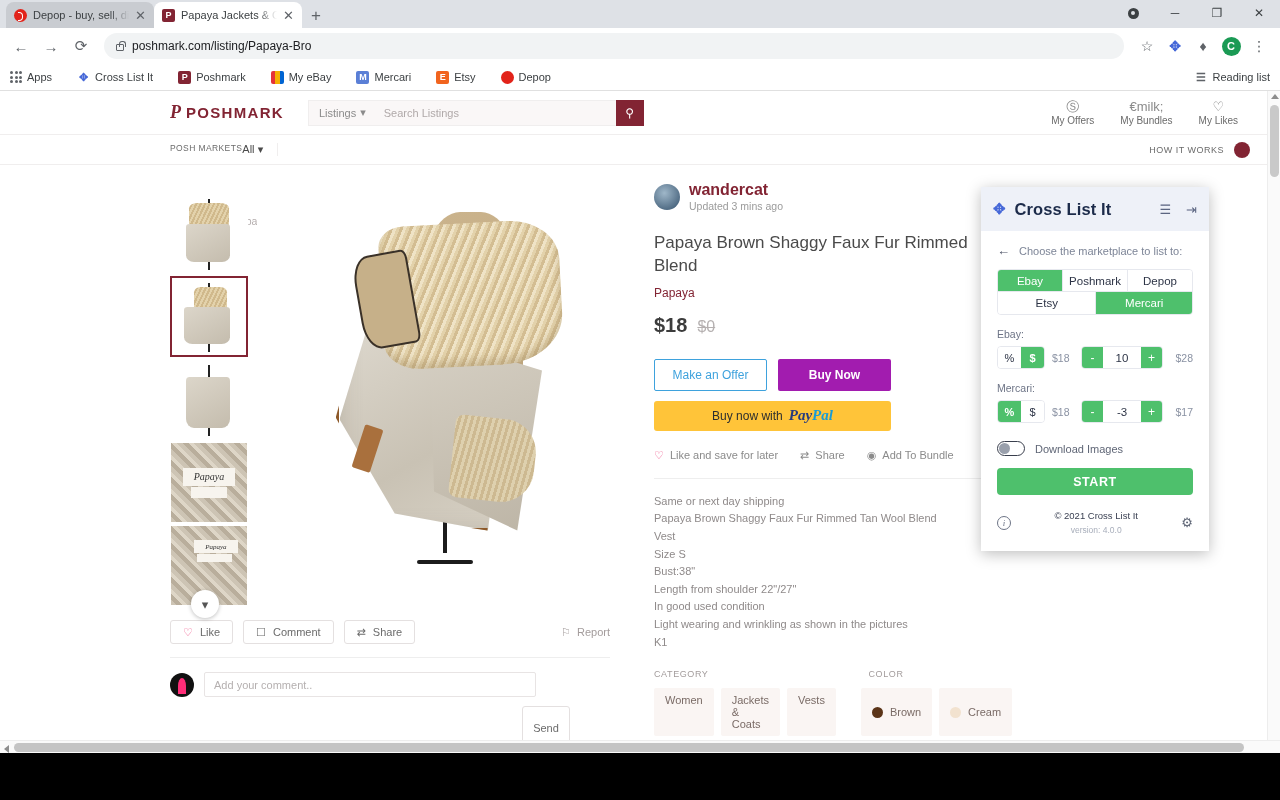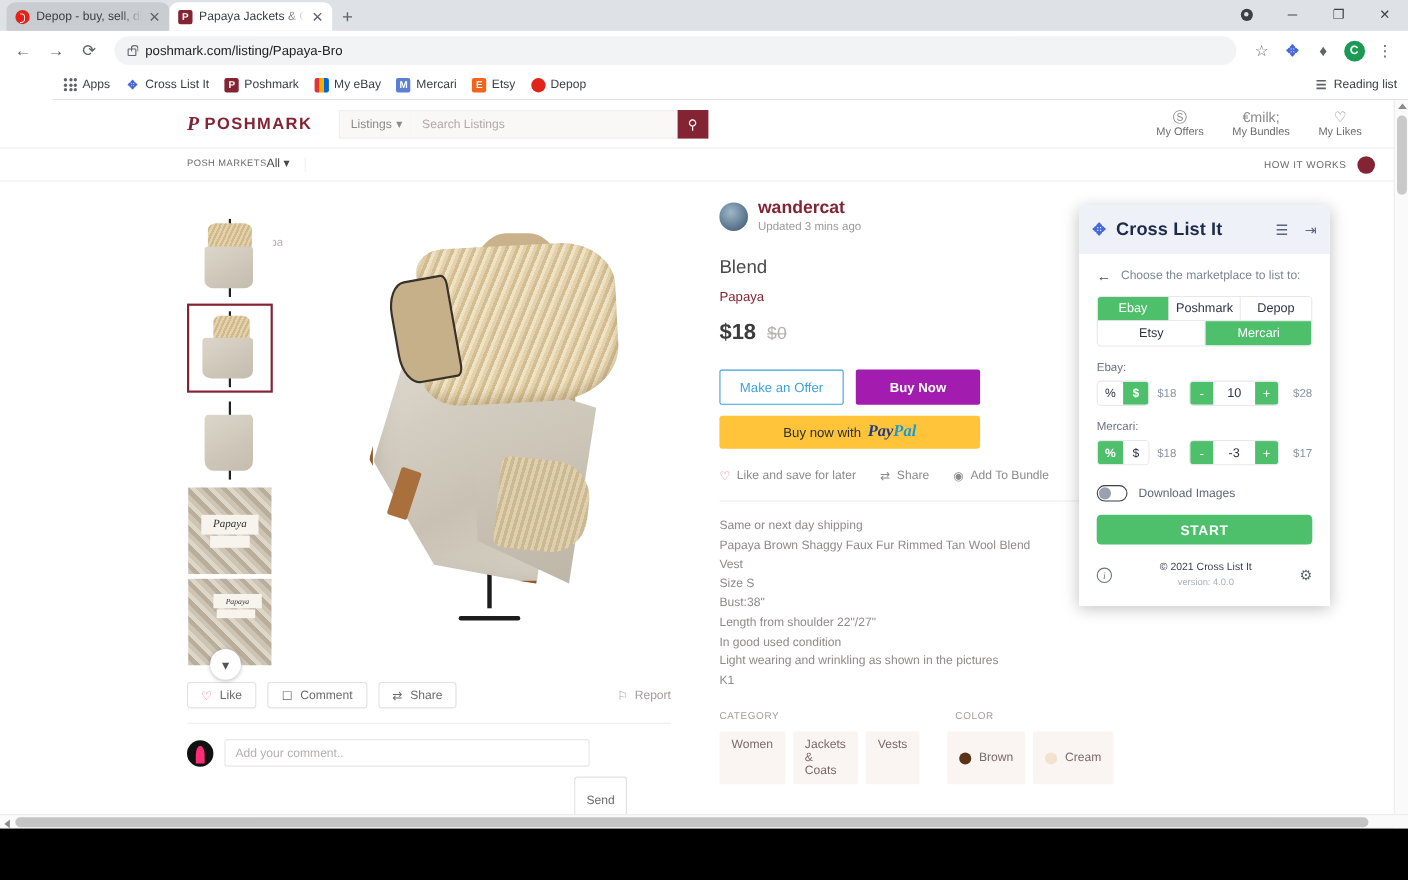--- a/index.html
+++ b/index.html
@@ -68,22 +68,22 @@
   .tb-right .navicon { font-size:14px; }
   .ext-icon-x { color:#4668d8; font-size:14px; font-weight:bold; }
   .avatar-c {
     width:19px;height:19px;border-radius:50%;background:#1a9a54;color:#fff;
     font-size:11px;display:flex;align-items:center;justify-content:center;font-weight:bold;
   }
 
   
   .bookmarks {
     height: 27px; background: #fff; display: flex; align-items: center;
-    padding: 0 10px; gap: 14px; font-size: 11px; color: #3c4043;
-    border-bottom: 1px solid #e0e0e0; position: relative; margin-left: 48px;
+    padding: 0 10px; gap: 25px; font-size: 11px; color: #3c4043;
+    border-bottom: 1px solid #e0e0e0; position: relative;
   }
   .bm { display:flex; align-items:center; gap:5px; white-space:nowrap; }
   .bm-ico { width:13px;height:13px;flex:0 0 13px;border-radius:2px;display:flex;
             align-items:center;justify-content:center;font-size:9px;color:#fff;font-weight:bold;}
   .apps-grid { display:grid; grid-template-columns:repeat(3,3px); grid-gap:1.5px; }
   .apps-grid i { width:3px;height:3px;background:#5f6368;border-radius:50%; display:block;}
   .bm-readinglist { position:absolute; right:10px; display:flex; align-items:center; gap:5px; }
 
   
   .page { position:relative; height: calc(753px - 28px - 36px - 27px); background:#fff; overflow:hidden; }
@@ -533,20 +533,21 @@
       <div class="details">
         <div class="seller">
           <div class="seller-av"></div>
           <div>
             <div class="seller-name">wandercat</div>
             <div class="seller-upd">Updated 3 mins ago</div>
           </div>
         </div>
 
         <h1 class="title">
+          <span>Papaya Brown Shaggy Faux Fur Rimmed</span>
           <span class="l2">Blend</span>
         </h1>
         <div class="brand">Papaya</div>
 
         <div class="prices">
           <span class="price">$18</span>
           <span class="price-old">$0</span>
         </div>
 
 

